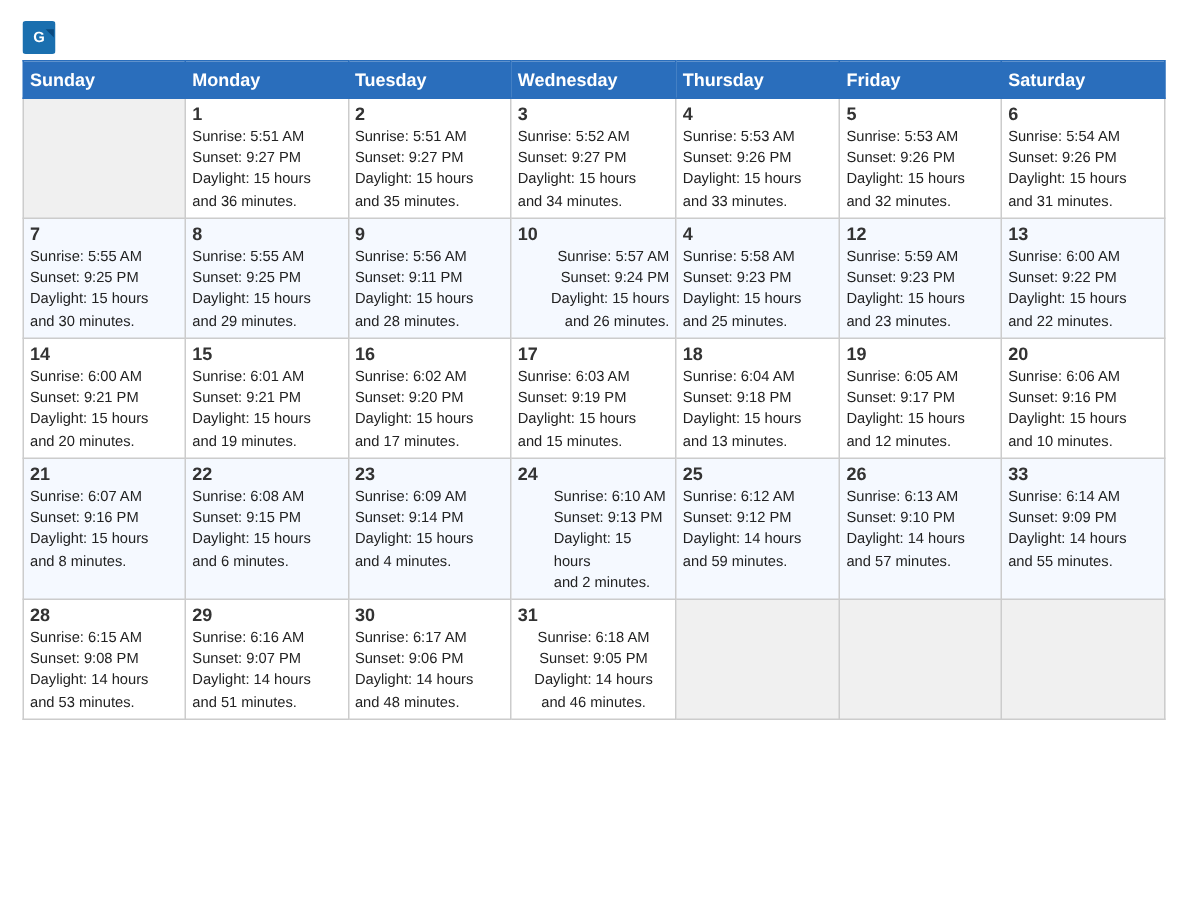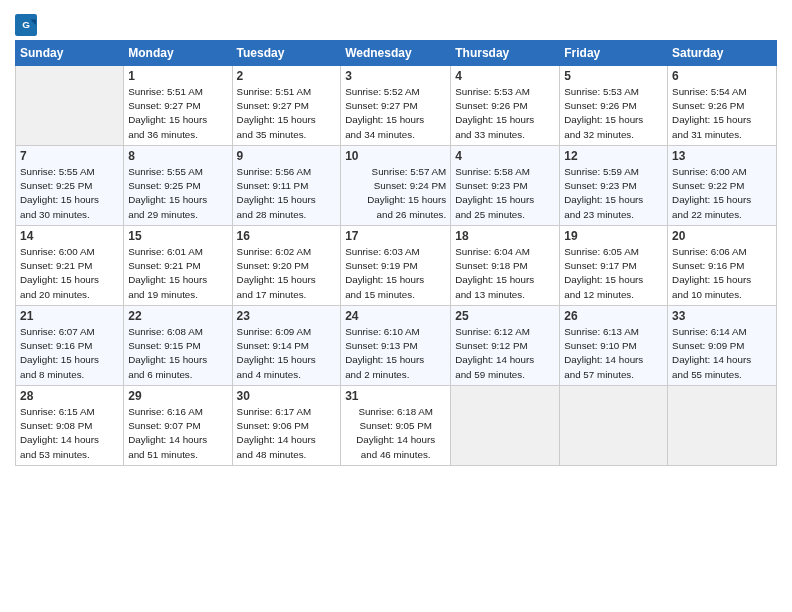--- a/index.html
+++ b/index.html
@@ -298,21 +298,21 @@
           </td>
           <td>
             <span class="day-number">23</span>
             <div class="day-info" style="white-space: pre-line;">Sunrise: 6:09 AM
 Sunset: 9:14 PM
 Daylight: 15 hours
 and 4 minutes.</div>
           </td>
           <td>
             <span class="day-number">24</span>
-            <div class="day-info" style="white-space: pre-line;">Sunrise: 6:10 AM
+            <div class="day-info" style="white-space: pre-line; margin-left: 24px;">Sunrise: 6:10 AM
 Sunset: 9:13 PM
 Daylight: 15 hours
 and 2 minutes.</div>
           </td>
           <td>
             <span class="day-number">25</span>
             <div class="day-info" style="white-space: pre-line;">Sunrise: 6:12 AM
 Sunset: 9:12 PM
 Daylight: 14 hours
 and 59 minutes.</div>

